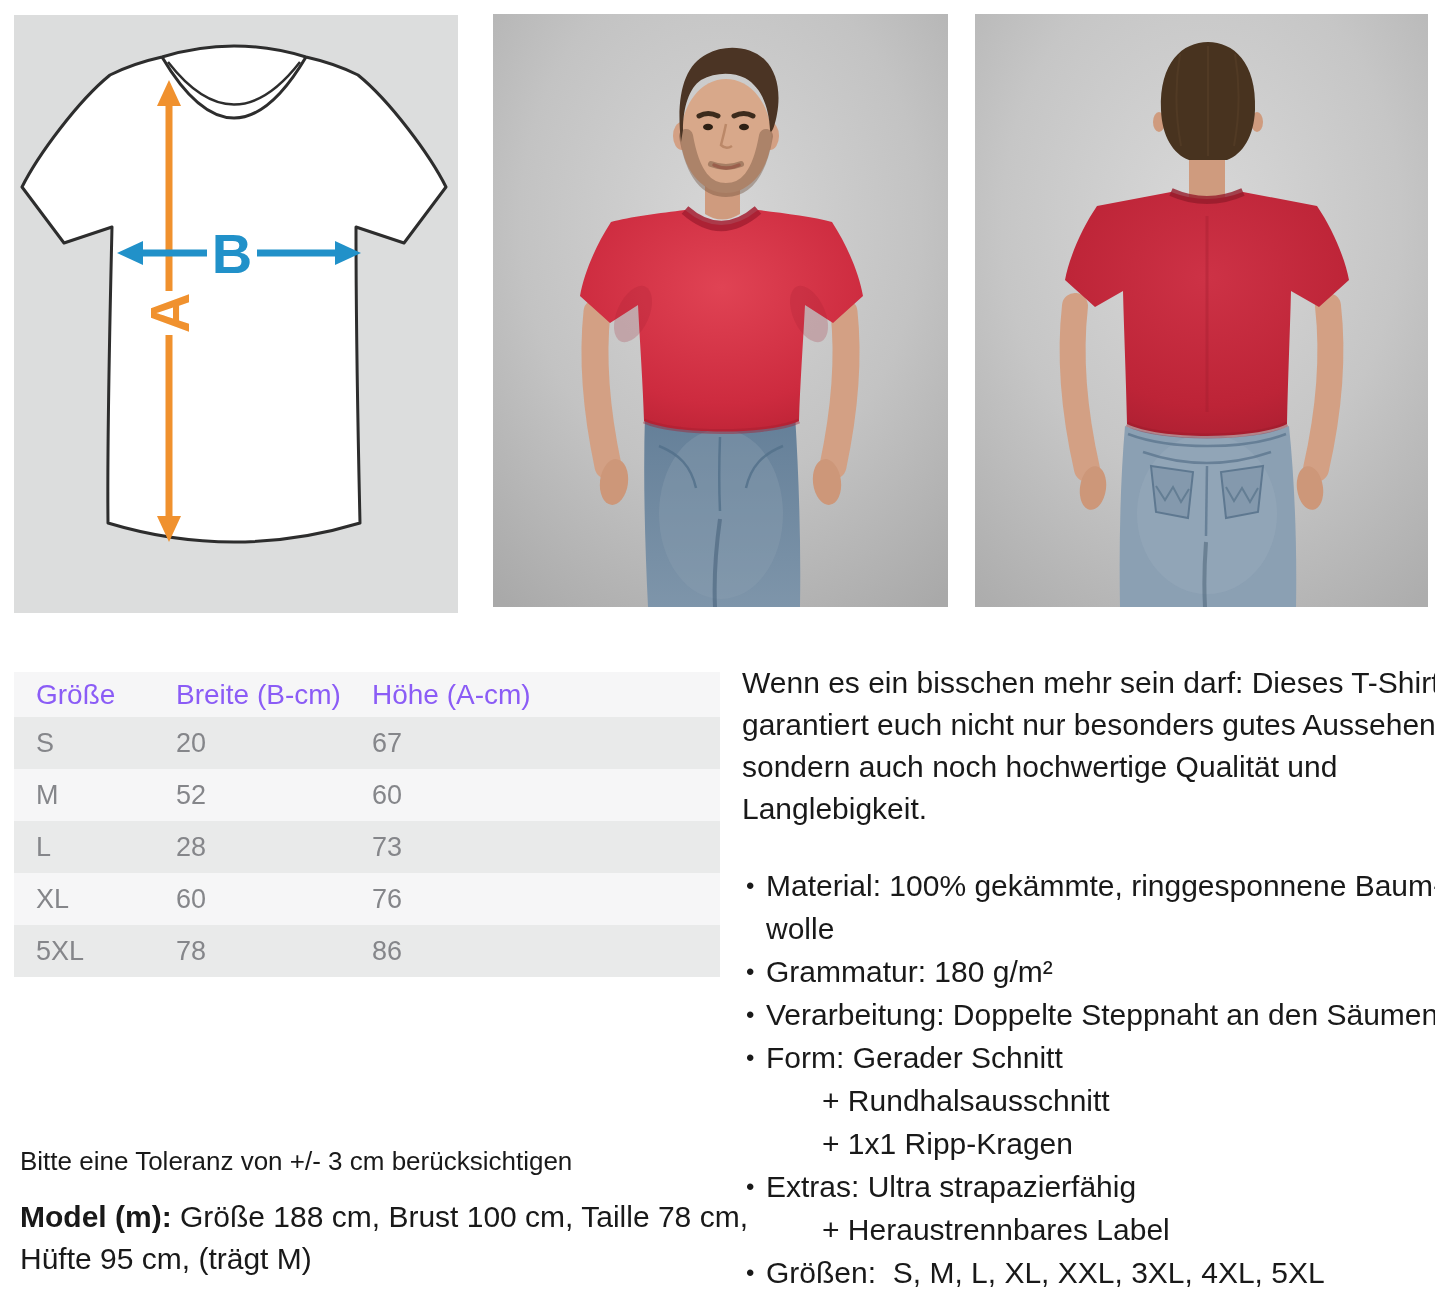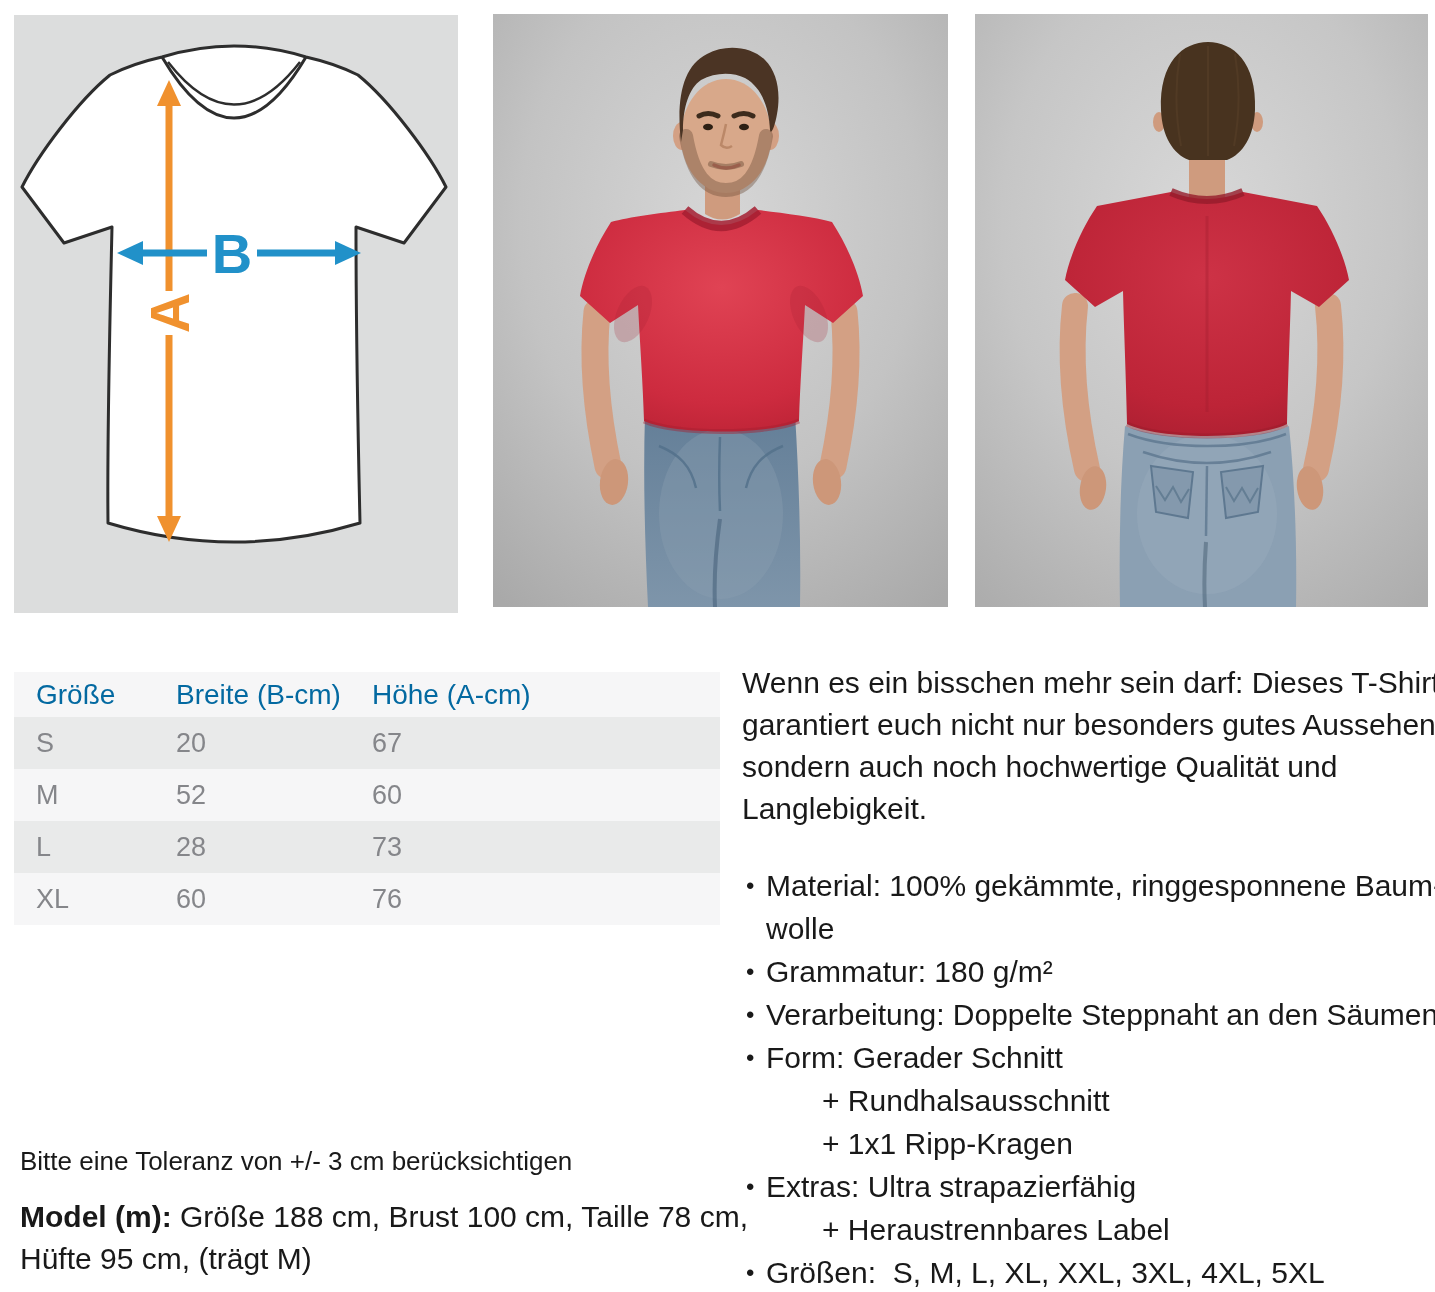--- a/index.html
+++ b/index.html
@@ -17,21 +17,21 @@
 
   
   table.size-table{
     position:absolute;left:14px;top:672px;width:706px;
     border-collapse:collapse;table-layout:fixed;
   }
   .size-table th,.size-table td{
     text-align:left;font-weight:400;padding:0 0 0 22px;white-space:nowrap;overflow:hidden;
   }
   .size-table thead tr{background:#f6f6f7;}
-  .size-table th{height:45px;font-size:28px;color:#0369a1;}
+  .size-table th{height:45px;font-size:28px;color:#8b5cf6;}
   .size-table td{height:52px;font-size:27px;color:#85868a;}
   .size-table tbody tr:nth-child(odd){background:#e9eaea;}
   .size-table tbody tr:nth-child(even){background:#f6f6f7;}
 
   
   #tolerance-note{left:20px;top:1146px;font-size:26px;white-space:pre;}
   #model-note{left:20px;top:1196px;font-size:30px;line-height:42px;}
   #model-note .lbl{font-weight:700;}
   #model-note span{white-space:pre;}
 
@@ -239,20 +239,25 @@
       <tr>
         <td>L</td>
         <td>28</td>
         <td>73</td>
       </tr>
       <tr>
         <td>XL</td>
         <td>60</td>
         <td>76</td>
       </tr>
+      <tr>
+        <td>5XL</td>
+        <td>78</td>
+        <td>86</td>
+      </tr>
     </tbody>
 </table>
 
 <div class="abs" id="tolerance-note">Bitte eine Toleranz von +/- 3 cm berücksichtigen</div>
 <div class="abs" id="model-note">
   <span class="lbl">Model (m):</span><span> Größe 188 cm, Brust 100 cm, Taille 78 cm,</span>
   <div>Hüfte 95 cm, (trägt M)</div>
 </div>
 
 <div class="abs" id="description">

